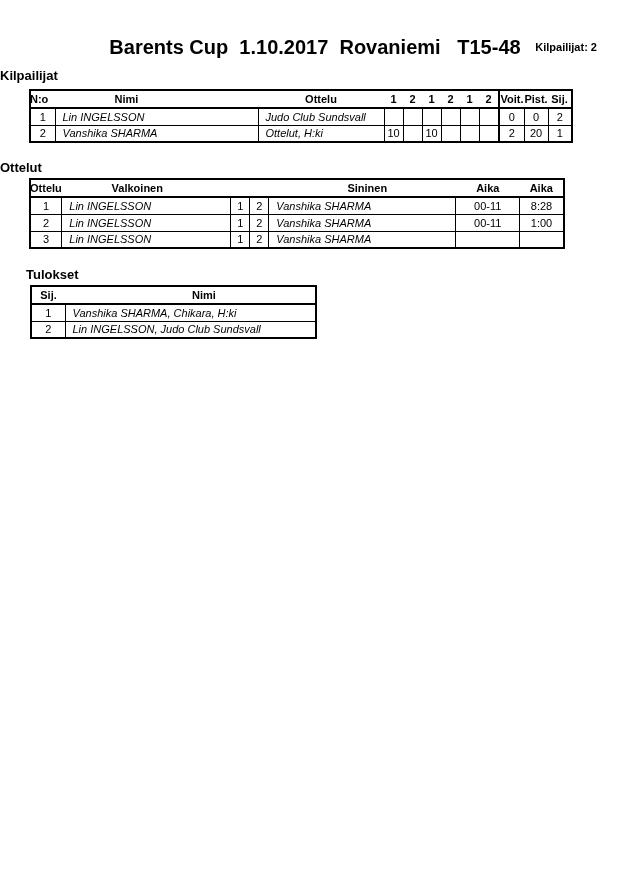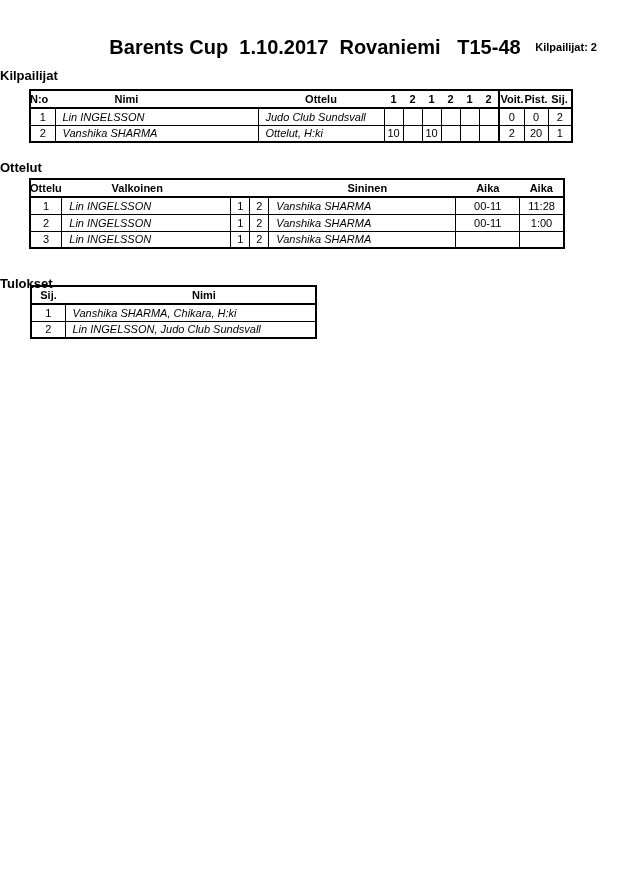--- a/index.html
+++ b/index.html
@@ -18,21 +18,21 @@
   .count-label {
     position: absolute; top: 41px; right: 33px;
     font-size: 11px; font-weight: bold;
   }
   .section-heading {
     position: absolute; text-align: left;
     font-size: 13px; font-weight: bold; left: 0;
   }
   #heading-competitors { top: 68px;  width: 530px; }
   #heading-matches     { top: 160px; width: 588px; }
-  #heading-results     { top: 276px; width: 344px; }
+  #heading-results     { top: 267px; width: 344px; margin-left: 26px; }
 
   table {
     position: absolute;
     border-collapse: collapse;
     table-layout: fixed;
     border: 2px solid #000;
   }
   #table-competitors { top: 89px;  left: 29px; }
   #table-matches     { top: 178px; left: 29px; border-radius: 14px; }
   #table-results     { top: 285px; left: 30px; }
@@ -146,21 +146,21 @@
     <th>Aika</th>
     <th>Aika</th>
   </tr>
   <tr>
     <td>1</td>
     <td class="left">Lin INGELSSON</td>
     <td>1</td>
     <td>2</td>
     <td class="left">Vanshika SHARMA</td>
     <td>00-11</td>
-    <td>11:28</td>
+    <td>8:28</td>
   </tr>
   <tr>
     <td>2</td>
     <td class="left">Lin INGELSSON</td>
     <td>1</td>
     <td>2</td>
     <td class="left">Vanshika SHARMA</td>
     <td>00-11</td>
     <td>1:00</td>
   </tr>

